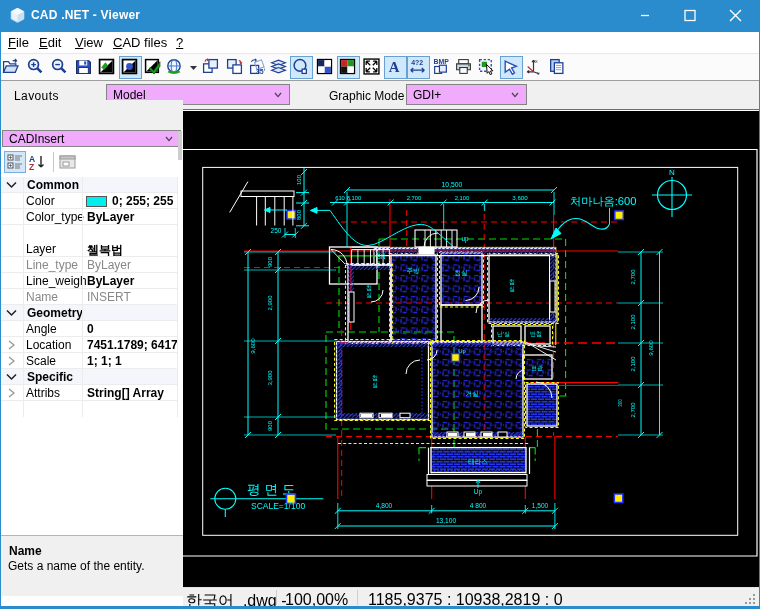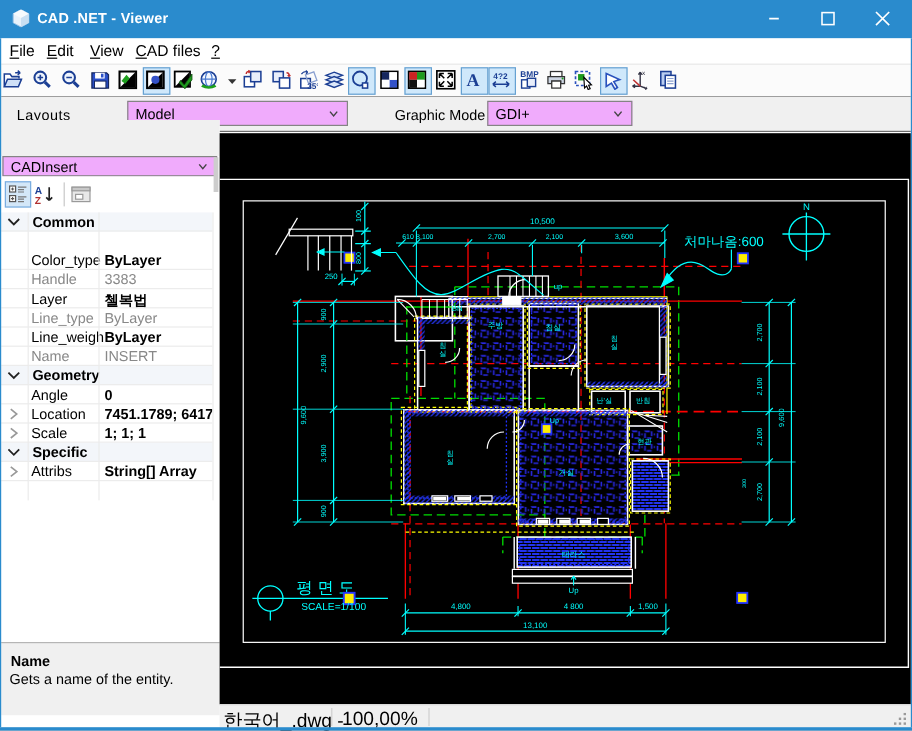--- a/index.html
+++ b/index.html
@@ -286,27 +286,28 @@
         <rect x="4" y="8" width="6" height="4" fill="#fff" stroke="#9a9a9a"></rect>
       </svg>
     </div>
     <div class="abs" id="pgrid" style="left:0;top:77px;width:192px;height:240px">
       <div class="prow cat" style="top:0px">
         <svg class="abs" style="left:5px;top:4px" width="11" height="8" viewBox="0 0 11 8">
           <path d="M1,1.5 L5.5,6 L10,1.5" fill="none" stroke="#222" stroke-width="1.5"></path>
         </svg>
         <span class="lab" style="left:26px">Common</span>
       </div>
+<div class="prow" style="top:16px">
+        <span class="lab">Color</span>
+        <div class="abs" style="left:85px;top:2.5px;width:21px;height:11px;background:#00eeee;border:1px solid #555"></div>
+        <span class="val b" style="left:111px">0; 255; 255</span>
+      </div>
 <div class="prow" style="top:32px">
         <span class="lab">Color_type</span>
         <span class="val b">ByLayer</span>
-      </div>
-<div class="prow" style="top:48px">
-        <span class="lab gray">Handle</span>
-        <span class="val gray">3383</span>
       </div>
 <div class="prow" style="top:64px">
         <span class="lab">Layer</span>
         <span class="val b">첼복법</span>
       </div>
 <div class="prow" style="top:80px">
         <span class="lab gray">Line_type</span>
         <span class="val gray">ByLayer</span>
       </div>
 <div class="prow" style="top:96px">
@@ -648,20 +649,21 @@
 <text x="570" y="205" font-size="11.2" fill="#00ffff" text-anchor="start" font-family="Liberation Sans">처마나옴:600</text>
 <line x1="609.5" y1="208" x2="609.5" y2="224" stroke="#00ffff" stroke-width="1"></line>
 <path d="M554,235 C559,227 566,218.5 576,218.5 C586,218.5 591,226.5 598,228.5 C603,230 607.5,228.5 609.5,224" stroke="#00ffff" stroke-width="1.1" fill="none"></path>
 <path d="M551,239 L556,228 L561,233.5 Z" stroke="#00ffff" stroke-width="1" fill="#00ffff"></path>
     </svg>
   </div>
 
   <div class="abs" id="statusbar">
     <span class="abs" style="left:3px;top:3px">한국어_.dwg -</span>
     <span class="abs" style="left:102px;top:3px">100,00%</span>
+    <span class="abs" style="left:185px;top:3px">1185,9375 : 10938,2819 : 0</span>
     <div class="abs" style="left:93px;top:2px;width:1px;height:15px;background:#cfcfcf"></div>
     <div class="abs" style="left:174px;top:2px;width:1px;height:15px;background:#cfcfcf"></div>
     <svg class="abs" style="left:562px;top:6px" width="11" height="11" viewBox="0 0 11 11">
       <g fill="#9a9a9a">
         <rect x="8" y="0" width="2" height="2"></rect>
         <rect x="8" y="4" width="2" height="2"></rect>
         <rect x="8" y="8" width="2" height="2"></rect>
         <rect x="4" y="4" width="2" height="2"></rect>
         <rect x="4" y="8" width="2" height="2"></rect>
         <rect x="0" y="8" width="2" height="2"></rect>

